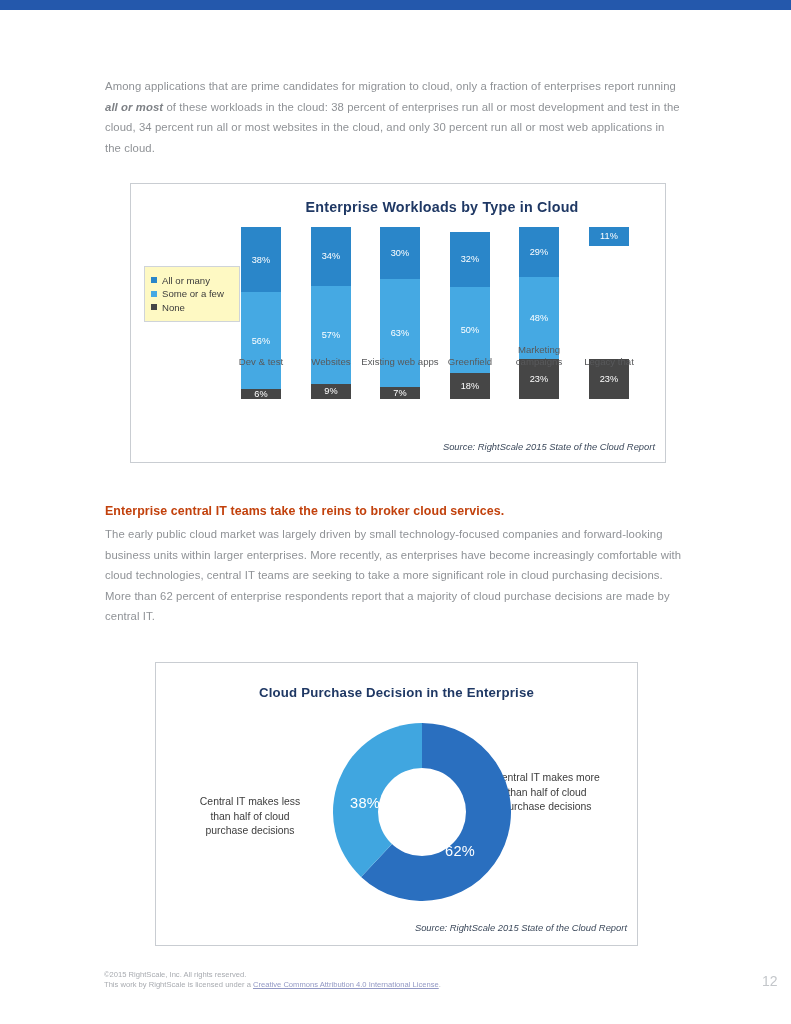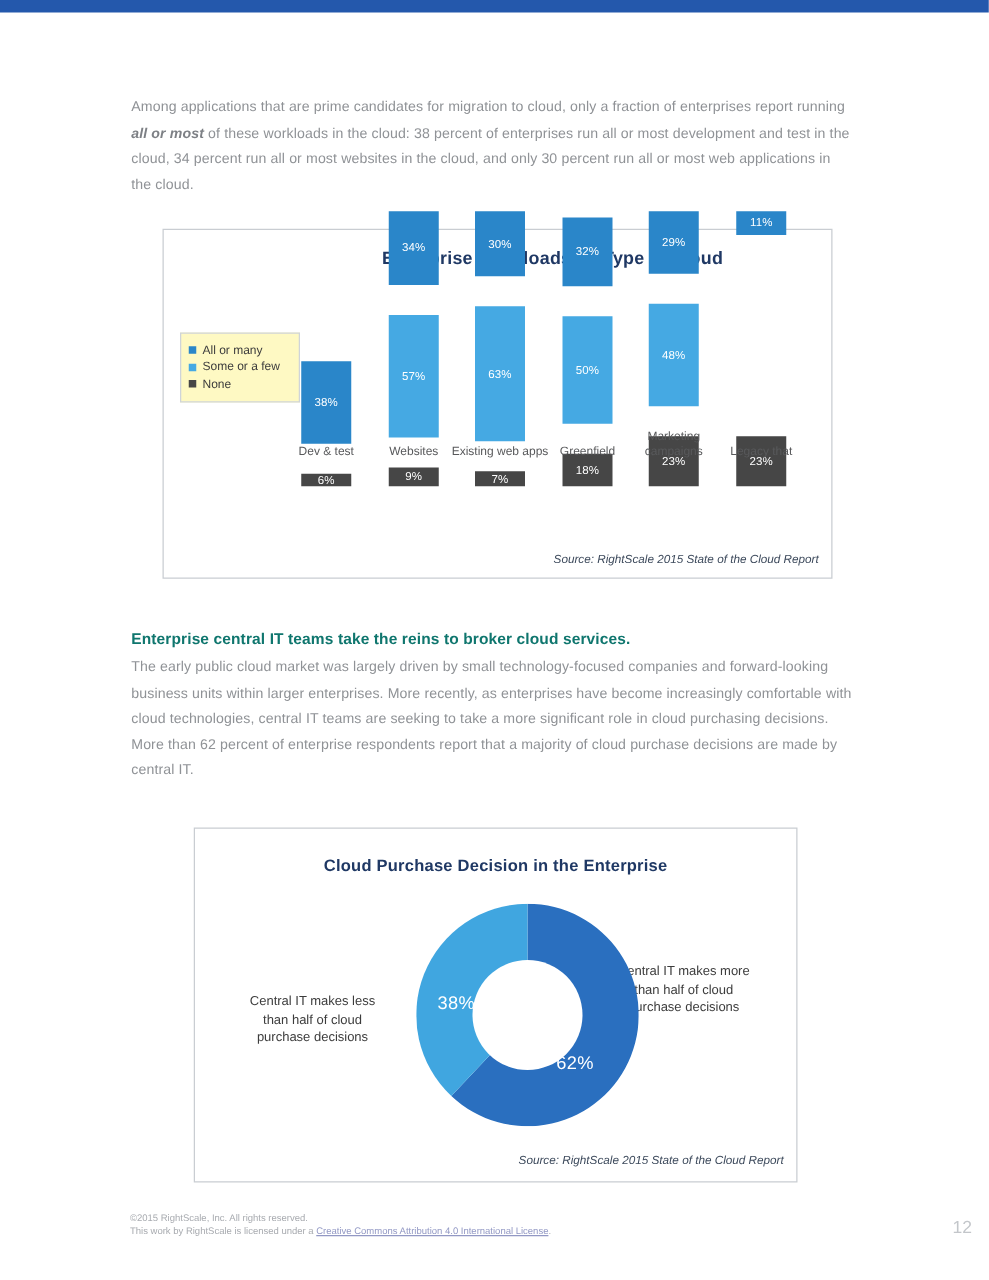--- a/index.html
+++ b/index.html
@@ -19,21 +19,21 @@
     font-size:11.3px;
     line-height:20.6px;
     letter-spacing:.1px;
   }
   .para b{font-weight:bold;font-style:italic;color:#7d8085;}
   #para-1{left:105px;top:76px;width:578px;}
   #para-2{left:105px;top:524px;width:578px;}
 
   .section-head{
     position:absolute;left:105px;top:504px;width:600px;
-    color:#0f766e;font-size:12.4px;font-weight:bold;letter-spacing:.1px;
+    color:#c2410c;font-size:12.4px;font-weight:bold;letter-spacing:.1px;
   }
 
   
   .chart-card{
     position:absolute;background:#fff;border:1px solid #c9cdd2;
     box-sizing:border-box;
   }
   .chart-title{
     position:absolute;width:100%;text-align:center;
     color:#1f3864;font-weight:bold;letter-spacing:.2px;
@@ -43,21 +43,21 @@
     font-style:italic;font-size:9.4px;color:#3d4a5c;
   }
 
   
   #bar-card{left:130px;top:183px;width:536px;height:280px;padding-left:44px;}
   #bar-title{top:15px;font-size:14.3px;}
 
   #bar-plot{position:absolute;left:0;top:0;width:536px;height:280px;}
 
   .bar-group{position:absolute;bottom:58px;width:40px;}
-  .bar{position:absolute;bottom:17px;width:40px;display:flex;flex-direction:column;gap:24px;}
+  .bar{position:absolute;bottom:7px;width:40px;display:flex;flex-direction:column;}
   .seg{
     position:relative;display:flex;align-items:center;justify-content:center;
     color:#ffffff;font-size:9.2px;letter-spacing:.1px;
   }
   .seg-all{background:#2a86c9;}
   .seg-some{background:#45a9e3;}
   .seg-none{background:#464646;}
   .cat-label{
     position:absolute;bottom:38px;left:-22px;width:84px;text-align:center;
     font-size:9.6px;color:#58595b;line-height:12px;
@@ -112,20 +112,21 @@
     <span>Among applications that are prime candidates for migration to cloud, only a fraction of enterprises report running </span><b>all or most</b><span> of these workloads in the cloud: 38 percent of enterprises run all or most development and test in the cloud, 34 percent run all or most  websites in the cloud, and only 30 percent run all or most web applications in the cloud.</span>
   </div>
 
   <div class="chart-card" id="bar-card">
     <div class="chart-title" id="bar-title">Enterprise Workloads by Type in Cloud</div>
 
     <div id="bar-plot">
         <div class="bar-group" style="left: 110px;">
           <div class="bar" style="width: 40px;">
             <div class="seg seg-all" style="height: 65.36px; background: rgb(42, 134, 201);">38%</div>
+            <div class="seg seg-some" style="height: 96.32px; background: rgb(69, 169, 227);">56%</div>
             <div class="seg seg-none" style="height: 10.32px; background: rgb(70, 70, 70);">6%</div>
           </div>
           <div class="cat-label">Dev &amp; test</div>
         </div>
         <div class="bar-group" style="left: 180px;">
           <div class="bar" style="width: 40px;">
             <div class="seg seg-all" style="height: 58.48px; background: rgb(42, 134, 201);">34%</div>
             <div class="seg seg-some" style="height: 98.04px; background: rgb(69, 169, 227);">57%</div>
             <div class="seg seg-none" style="height: 15.48px; background: rgb(70, 70, 70);">9%</div>
           </div>

